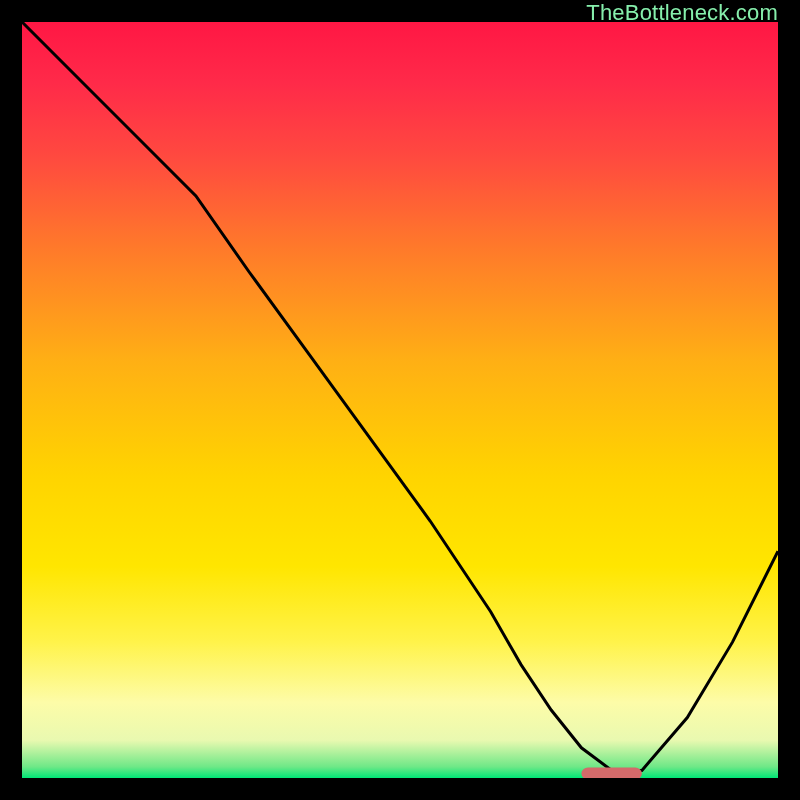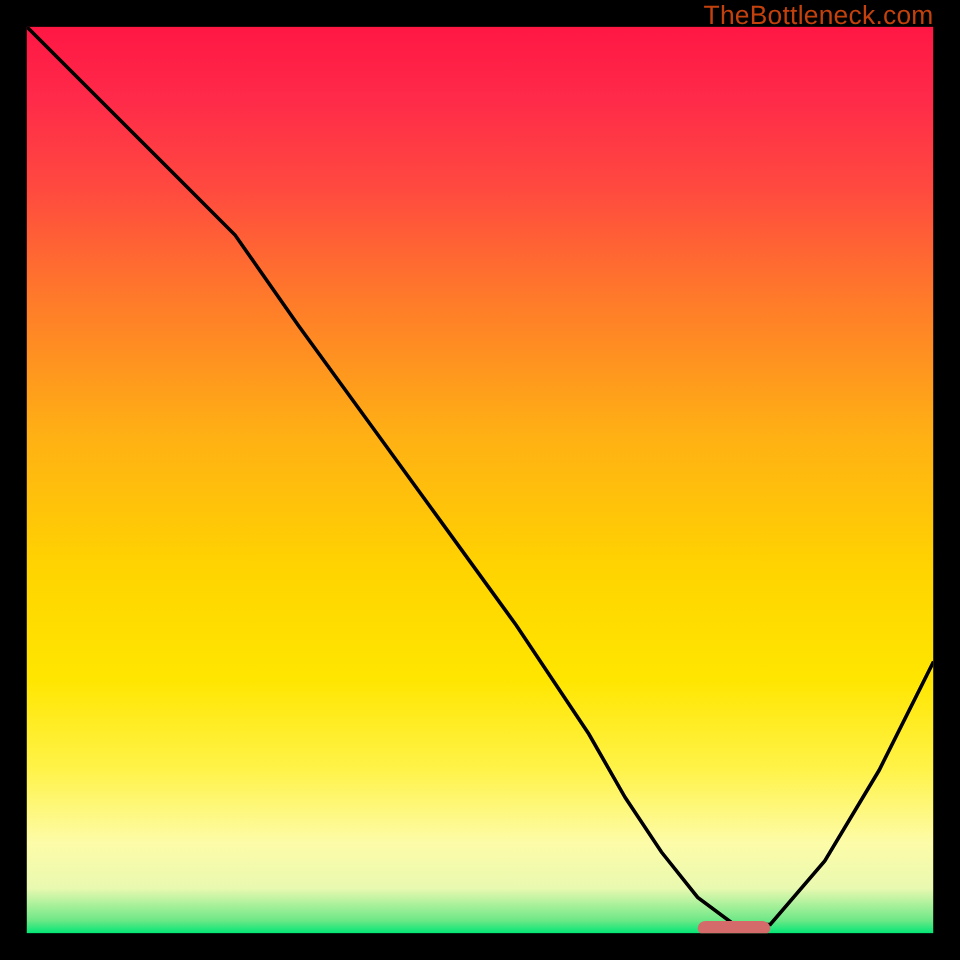--- a/index.html
+++ b/index.html
@@ -24,21 +24,21 @@
     left: 22px;
     top: 22px;
     width: 756px;
     height: 756px;
     overflow: hidden;
   }
   .watermark {
     position: absolute;
     top: 0px;
     right: 22px;
-    color: #c2410c;
+    color: #86efac;
     font-size: 22px;
     font-weight: 500;
     letter-spacing: 0.2px;
   }
   svg { display: block; }
 </style>
 </head>
 <body>
 
 <div class="frame">

